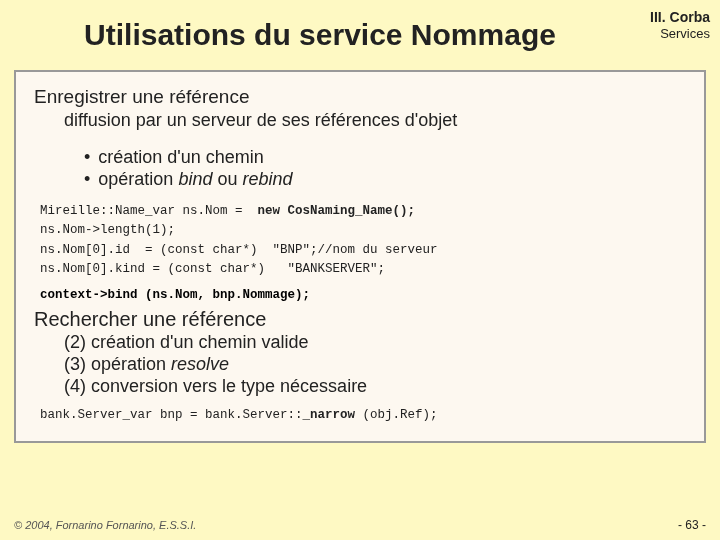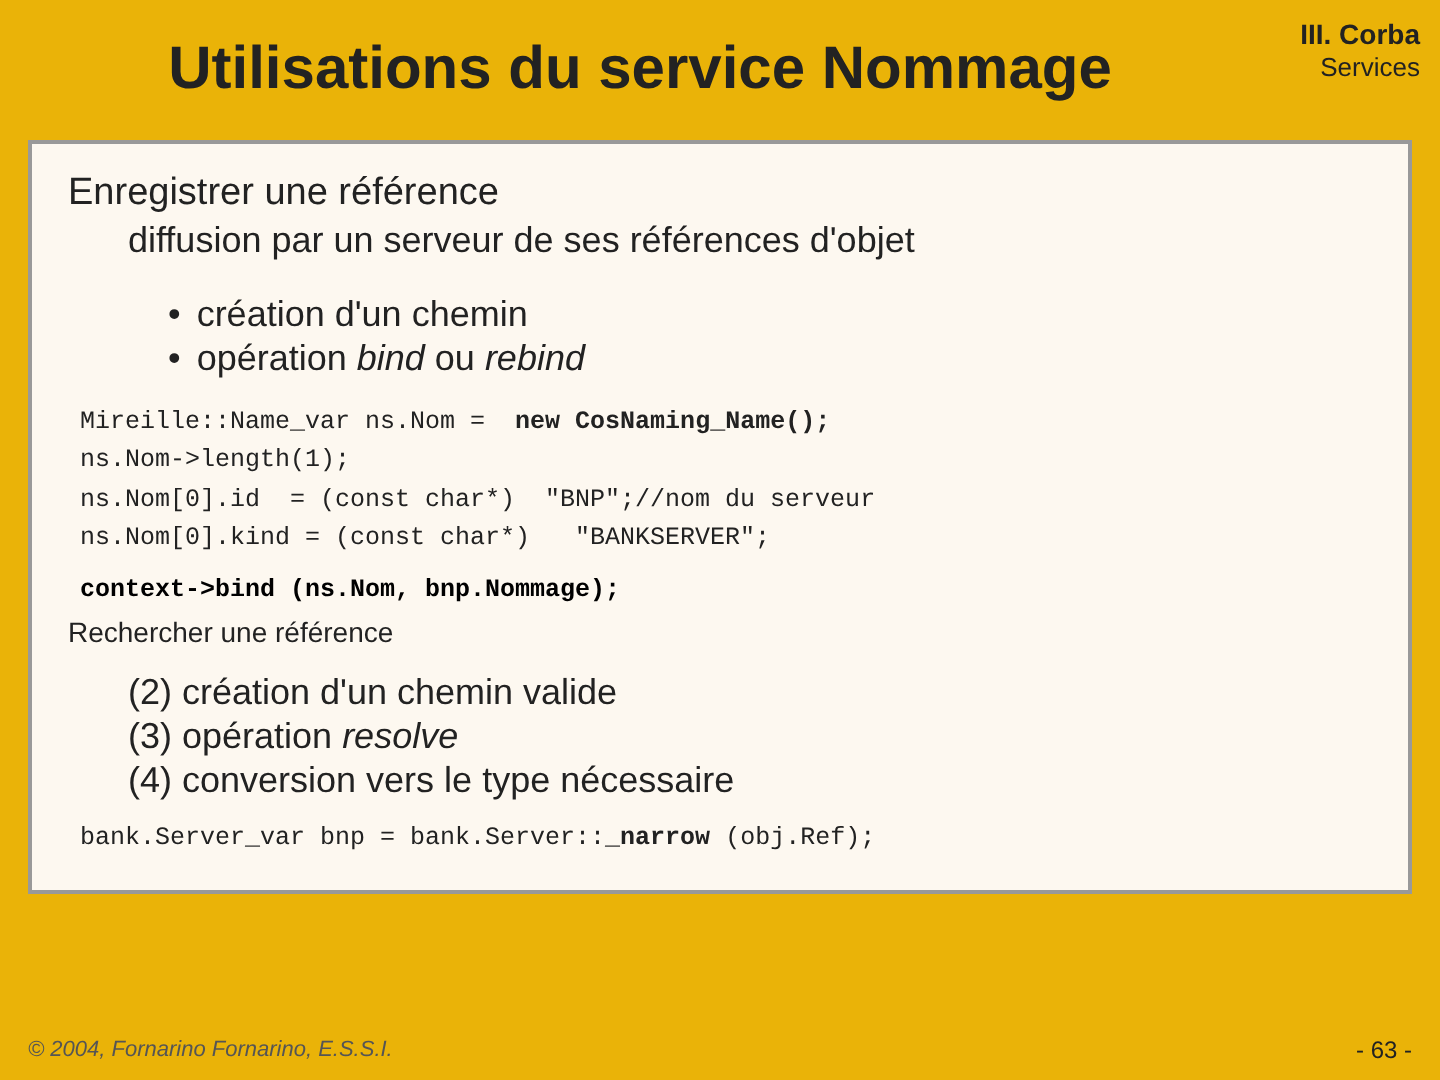--- a/index.html
+++ b/index.html
@@ -9,21 +9,21 @@
       height: 540px;
       background-color: #fdf8f0;
       font-family: 'Times New Roman', Times, serif;
       position: relative;
       overflow: hidden;
     }
 
     .page {
       width: 720px;
       height: 540px;
-      background-color: #eab308;
+      background-color: #fef9c3;
       position: relative;
     }
 
     
     .top-right {
       position: absolute;
       top: 8px;
       right: 10px;
       text-align: right;
       font-size: 13px;
@@ -112,25 +112,25 @@
     .code-bind-line {
       font-family: 'Courier New', Courier, monospace;
       font-size: 12.5px;
       font-weight: bold;
       margin: 4px 0 6px 0;
       padding-left: 6px;
     }
 
     
     .section2-heading {
-      font-size: 14px;
+      font-size: 20px;
       font-family: Arial, sans-serif;
       color: #222;
       margin-top: 6px;
-      margin-bottom: 12px;
+      margin-bottom: 1px;
     }
 
     .indent-2 {
       padding-left: 30px;
       font-size: 18px;
       font-family: Arial, sans-serif;
       color: #222;
       margin-bottom: 1px;
     }
 

